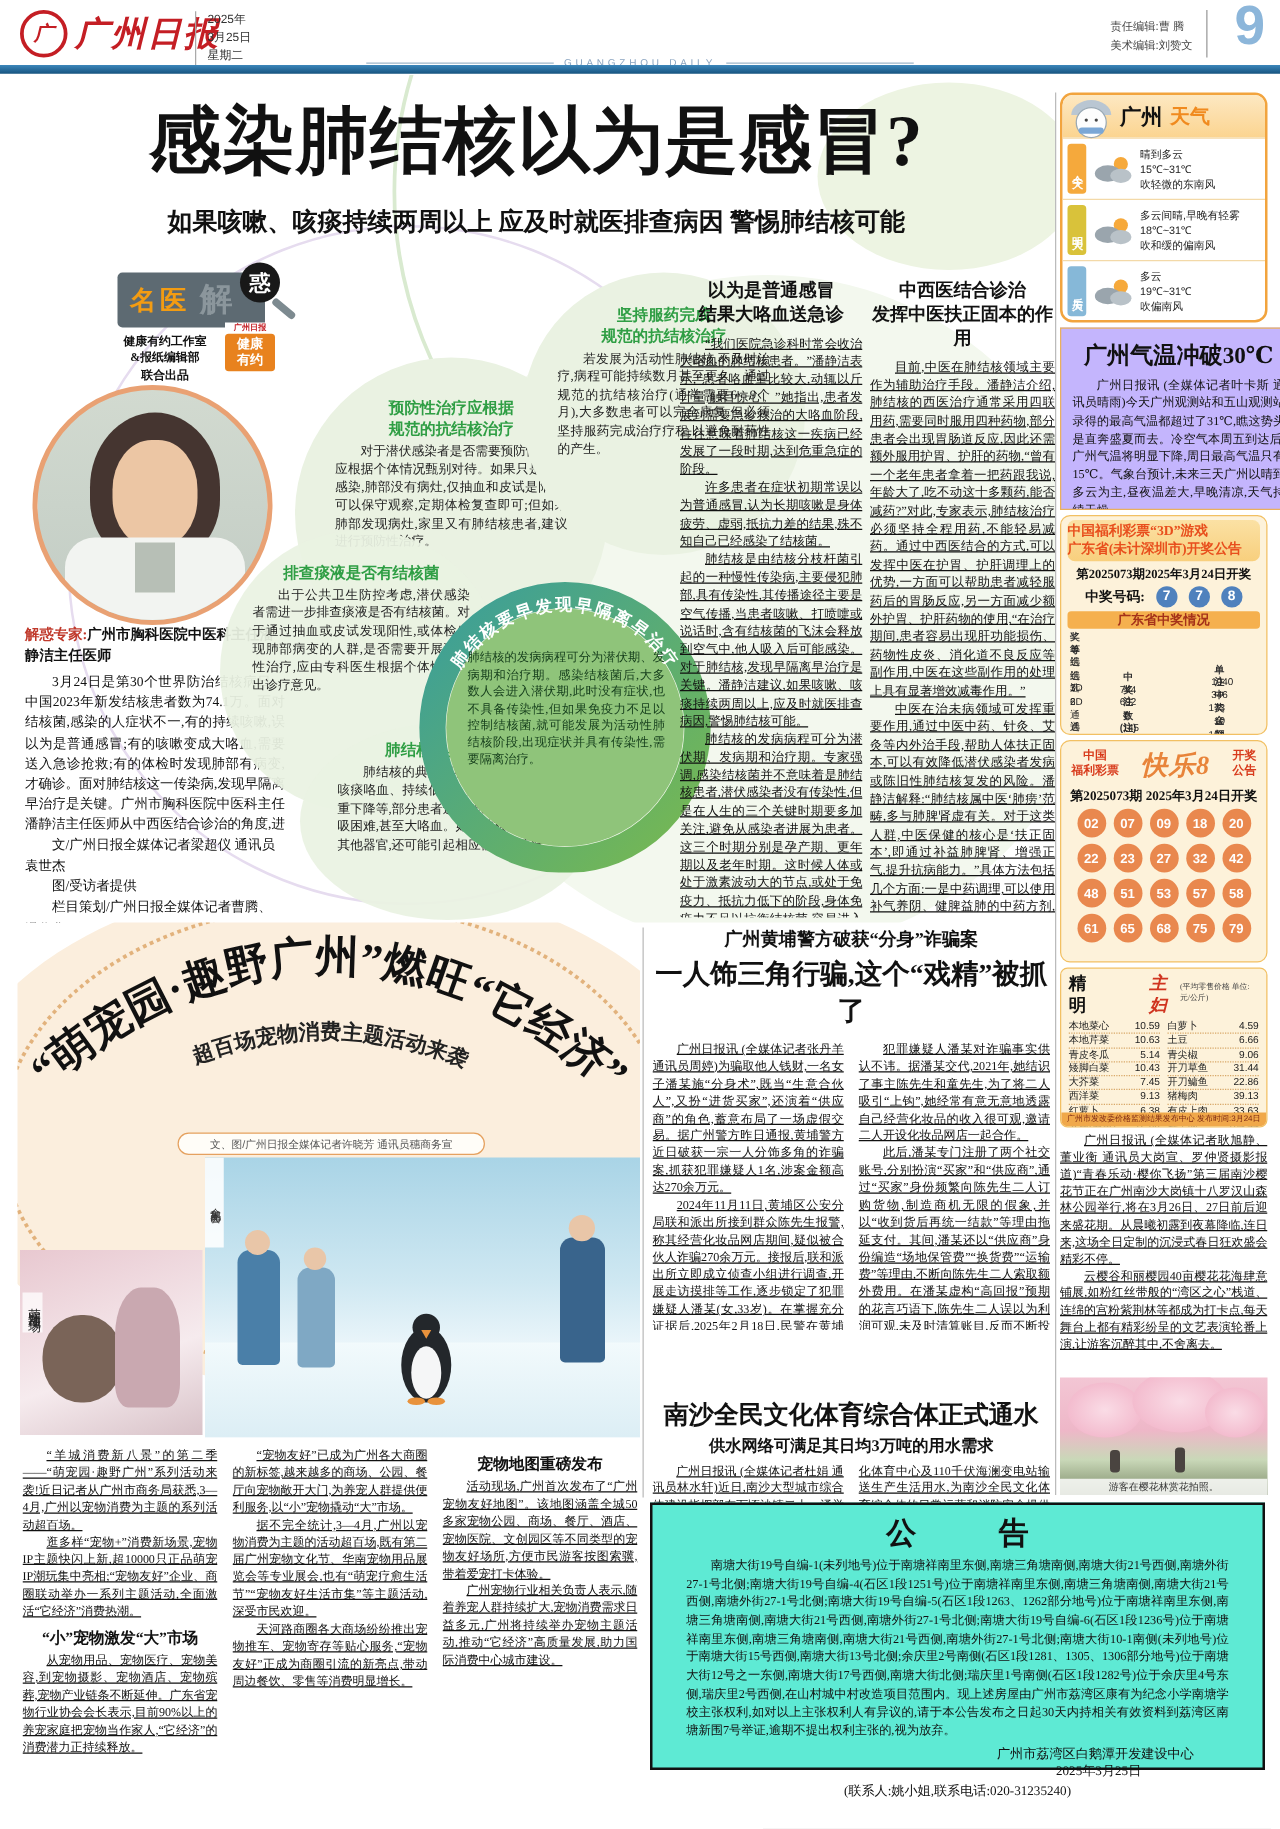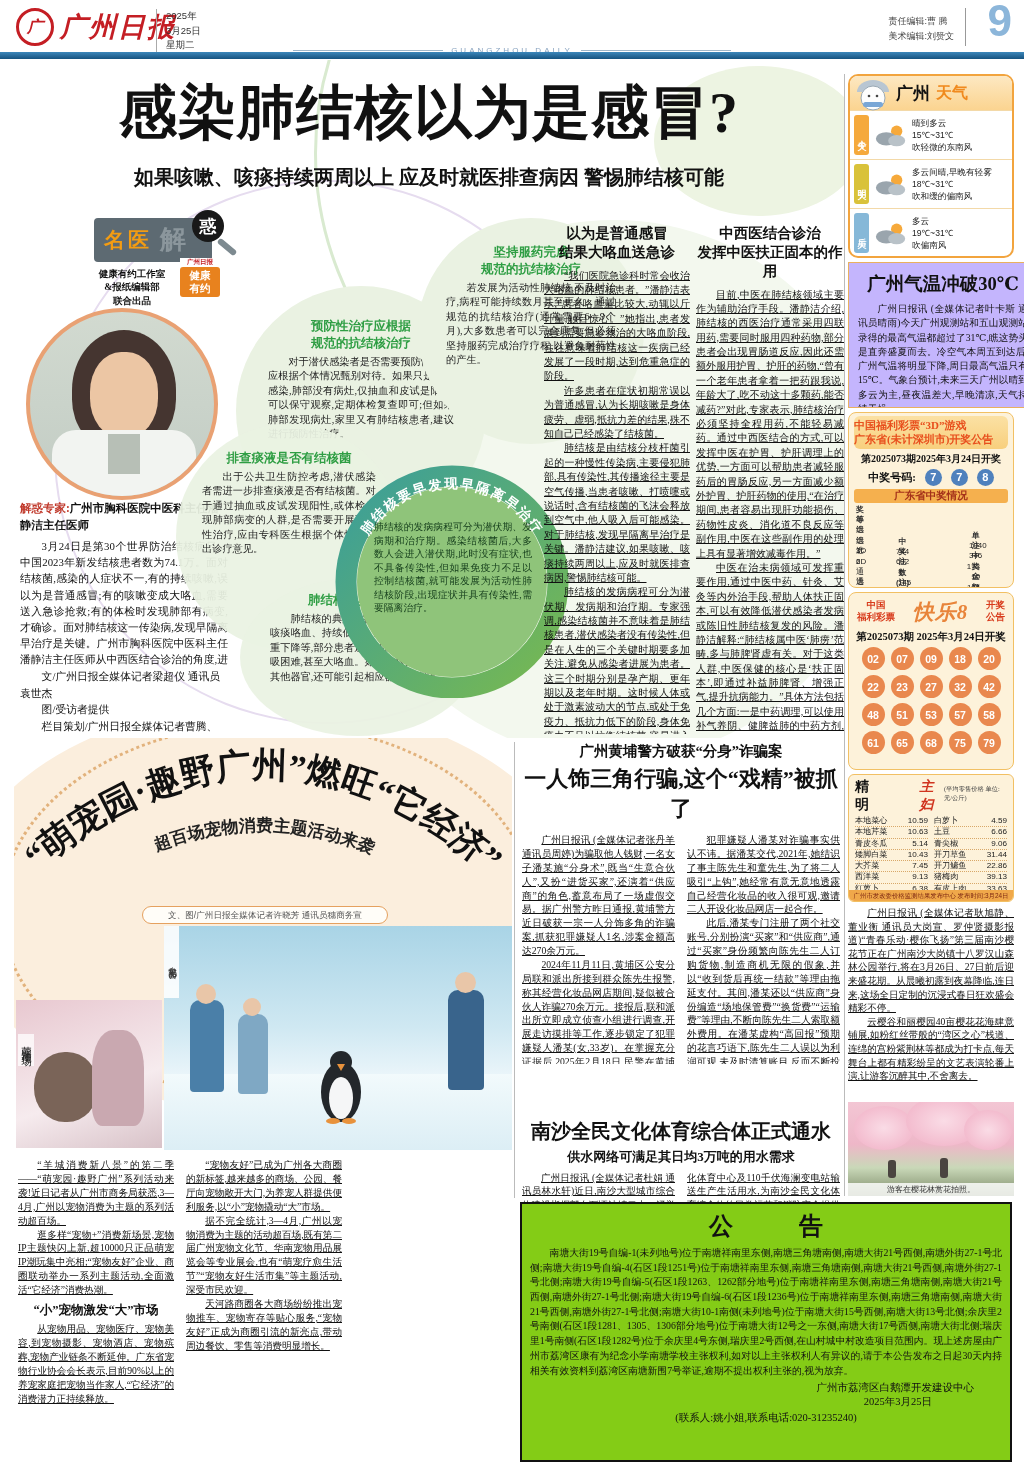--- a/index.html
+++ b/index.html
@@ -98,21 +98,21 @@
   .hp-head{font-size:22px;font-weight:900;text-align:center;margin-top:3px;}
   .hp-body{margin-top:9px;column-count:2;column-gap:12px;height:252px;}
   .hp-body p{font-size:9.7px;line-height:1.43;text-align:justify;text-indent:2em;}
   
   #ns{left:522px;top:1118px;width:318px;height:128px;overflow:hidden;}
   .ns-head{font-size:20px;font-weight:900;text-align:center;}
   .ns-sub{font-size:13px;font-weight:700;text-align:center;margin-top:3px;}
   .ns-body{margin-top:6px;column-count:2;column-gap:12px;height:82px;}
   .ns-body p{font-size:9.5px;line-height:1.4;text-align:justify;text-indent:2em;}
   
-  #gg{left:520px;top:1202px;width:492px;height:260px;border:2px solid #111;box-sizing:border-box;padding:4px 8px;background:#84cc16;}
+  #gg{left:520px;top:1202px;width:492px;height:214px;border:2px solid #111;box-sizing:border-box;padding:4px 27px;background:#5eead4;}
   .gg-title{font-size:24px;font-weight:900;text-align:center;letter-spacing:30px;padding-left:30px;margin:2px 0 4px;}
   .gg-body{font-size:9.8px;line-height:1.5;text-align:justify;text-indent:2em;}
   .gg-close{font-size:9.8px;line-height:1.5;text-indent:2em;}
   .gg-sign1{text-align:right;padding-right:28px;font-size:10.5px;margin-top:3px;}
   .gg-sign2{text-align:right;padding-right:70px;font-size:10.5px;}
   .gg-contact{text-align:center;font-size:10.5px;margin-top:2px;}
   
   #wx{left:848px;top:74px;width:166px;height:184px;border:2px solid #f2a43e;border-radius:10px;background:#fff;box-sizing:border-box;overflow:hidden;}
   .wx-head{height:34px;background:linear-gradient(#fde8c2,#fbd490);display:flex;align-items:center;padding-left:46px;gap:6px;}
   .wx-city{font-size:17px;font-weight:900;}
@@ -348,20 +348,25 @@
       <p>“羊城消费新八景”的第二季——“萌宠园·趣野广州”系列活动来袭!近日记者从广州市商务局获悉,3—4月,广州以宠物消费为主题的系列活动超百场。</p>
       <p>逛多样“宠物+”消费新场景,宠物IP主题快闪上新,超10000只正品萌宠IP潮玩集中亮相;“宠物友好”企业、商圈联动举办一系列主题活动,全面激活“它经济”消费热潮。</p>
       <h4>“小”宠物激发“大”市场</h4>
       <p>从宠物用品、宠物医疗、宠物美容,到宠物摄影、宠物酒店、宠物殡葬,宠物产业链条不断延伸。广东省宠物行业协会会长表示,目前90%以上的养宠家庭把宠物当作家人,“它经济”的消费潜力正持续释放。</p>
     </div>
     <div class="abs pcol pcolB">
       <p>“宠物友好”已成为广州各大商圈的新标签,越来越多的商场、公园、餐厅向宠物敞开大门,为养宠人群提供便利服务,以“小”宠物撬动“大”市场。</p>
       <p>据不完全统计,3—4月,广州以宠物消费为主题的活动超百场,既有第二届广州宠物文化节、华南宠物用品展览会等专业展会,也有“萌宠疗愈生活节”“宠物友好生活市集”等主题活动,深受市民欢迎。</p>
       <p>天河路商圈各大商场纷纷推出宠物推车、宠物寄存等贴心服务,“宠物友好”正成为商圈引流的新亮点,带动周边餐饮、零售等消费明显增长。</p>
     </div>
+    <div class="abs pcol pcolC">
+      <h4>宠物地图重磅发布</h4>
+      <p>活动现场,广州首次发布了“广州宠物友好地图”。该地图涵盖全城50多家宠物公园、商场、餐厅、酒店、宠物医院、文创园区等不同类型的宠物友好场所,方便市民游客按图索骥,带着爱宠打卡体验。</p>
+      <p>广州宠物行业相关负责人表示,随着养宠人群持续扩大,宠物消费需求日益多元,广州将持续举办宠物主题活动,推动“它经济”高质量发展,助力国际消费中心城市建设。</p>
+    </div>
   </div>
 
   <div class="abs vr" style="left:514px;top:742px;height:456px;"></div>
   <div class="abs vr" style="left:844px;top:74px;height:1122px;"></div>
 
   <div id="hp" class="abs">
     <div class="hp-kicker">广州黄埔警方破获“分身”诈骗案</div>
     <div class="hp-head">一人饰三角行骗,这个“戏精”被抓了</div>
     <div class="hp-body">
       <p>广州日报讯 (全媒体记者张丹羊 通讯员周婷)为骗取他人钱财,一名女子潘某施“分身术”,既当“生意合伙人”,又扮“进货买家”,还演着“供应商”的角色,蓄意布局了一场虚假交易。据广州警方昨日通报,黄埔警方近日破获一宗一人分饰多角的诈骗案,抓获犯罪嫌疑人1名,涉案金额高达270余万元。</p>

